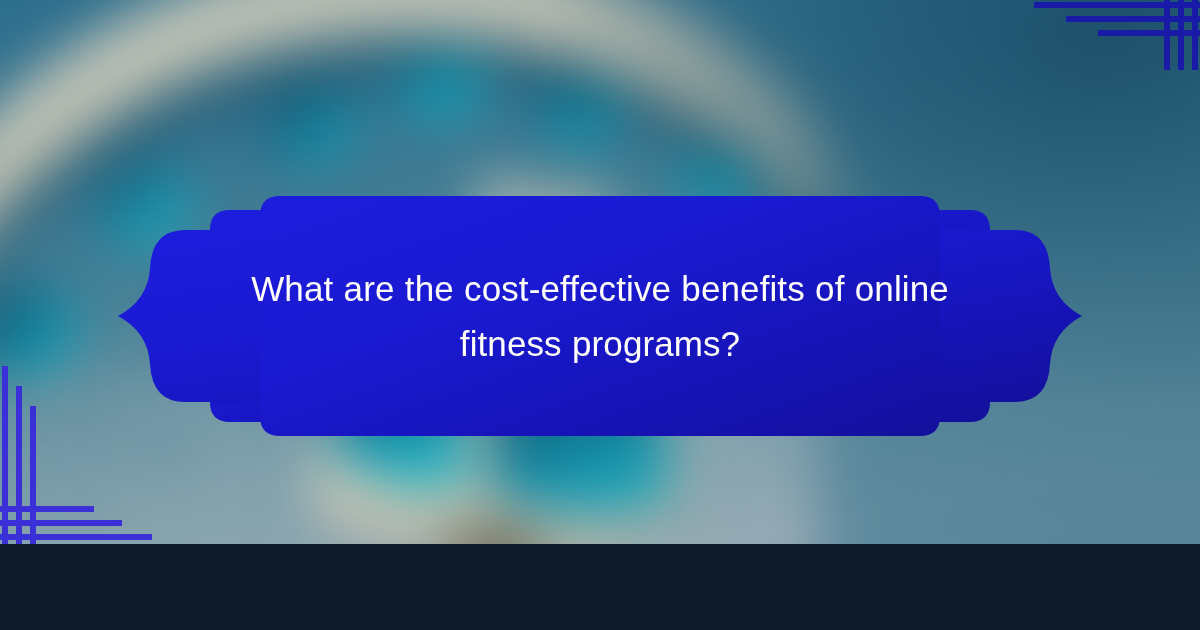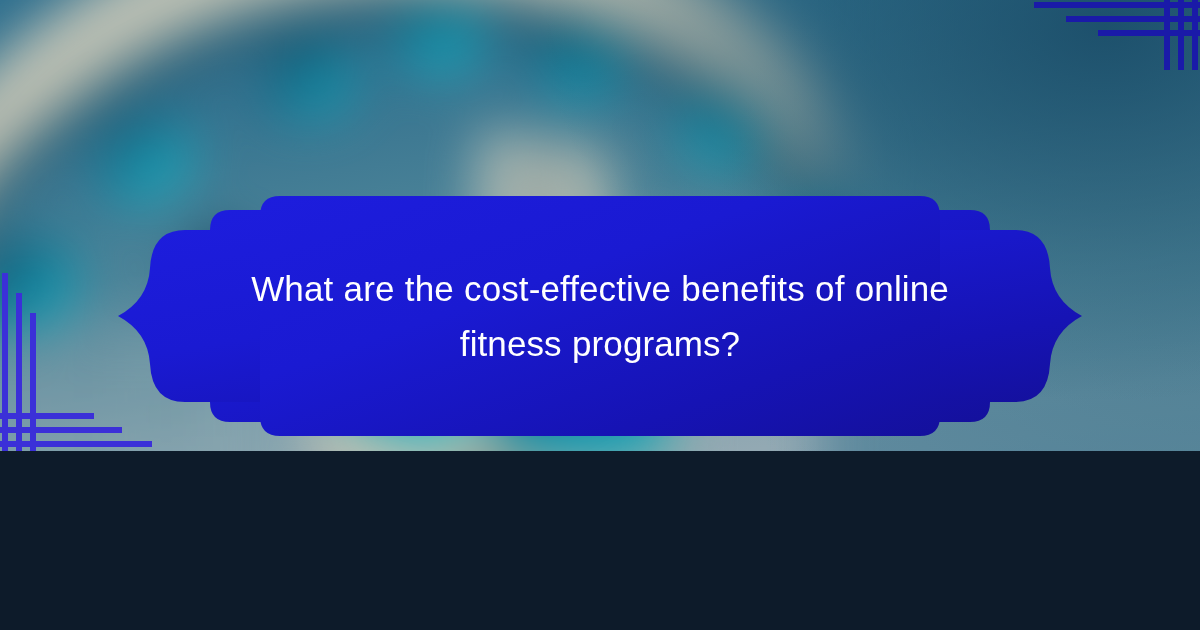--- a/index.html
+++ b/index.html
@@ -3,21 +3,21 @@
 <meta charset="utf-8">
 <style>
   html, body {
     margin: 0;
     padding: 0;
     background: #0d1b2a;
   }
   #stage {
     position: relative;
     width: 1200px;
-    height: 451px;
+    height: 544px;
     overflow: hidden;
     font-family: "Liberation Sans", sans-serif;
   }
 
   
   .bg-base {
     position: absolute;
     inset: 0;
     background:
       linear-gradient(170deg,

